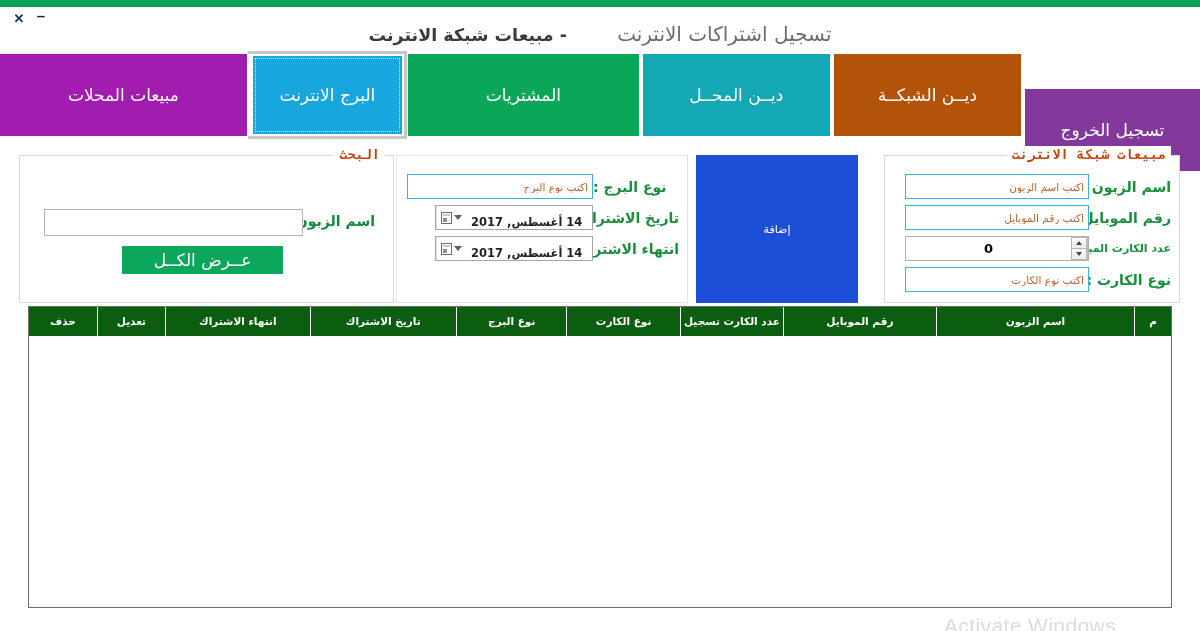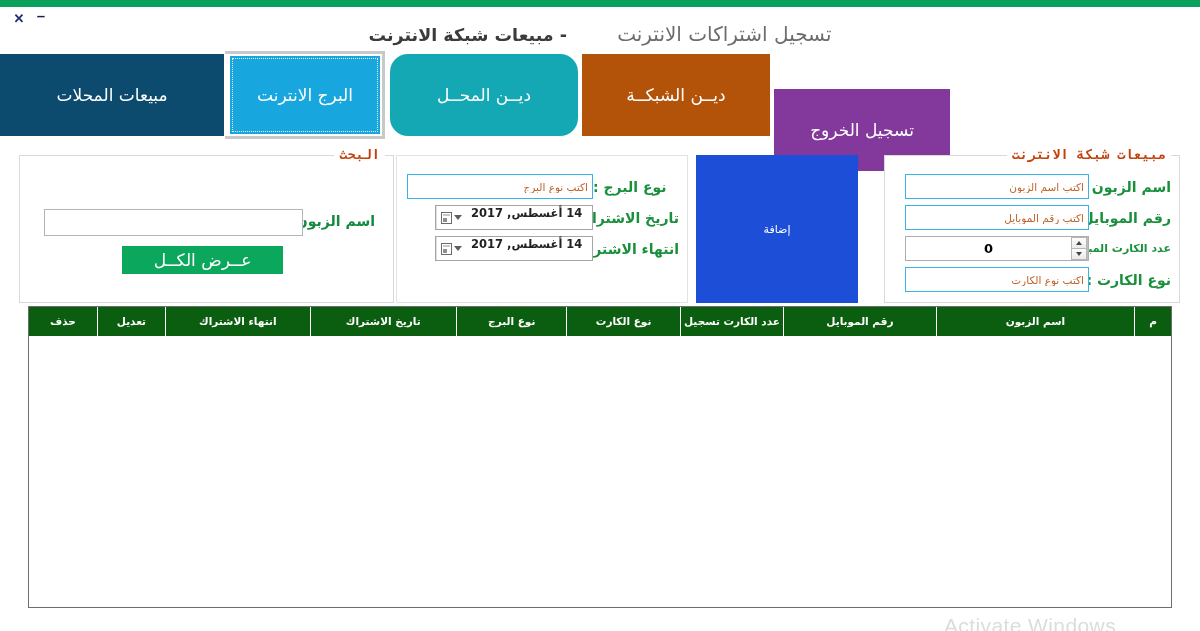--- a/index.html
+++ b/index.html
@@ -160,21 +160,21 @@
   }
   .spin-b:first-child { border-bottom: 0; }
   .arrow-up { width:0;height:0;border-left:3px solid transparent;border-right:3px solid transparent;border-bottom:4px solid #454545; }
   .arrow-dn { width:0;height:0;border-left:3px solid transparent;border-right:3px solid transparent;border-top:4px solid #454545; }
 
   
   .dtp {
     height: 25px;
     border: 1px solid #a6a6a6;
     background: #ffffff;
-    display: flex; flex-direction: row-reverse; align-items: flex-start;
+    display: flex; flex-direction: row-reverse; align-items: flex-end;
     direction: rtl;
     cursor: pointer;
   }
   .dtp-val {
     flex: 1;
     text-align: left;
     direction: rtl;
     font-size: 11.5px; font-weight: bold; color: #222222;
     font-family: "DejaVu Sans", sans-serif;
     padding-left: 5px;
@@ -296,30 +296,33 @@
   <div class="win-controls">
     <div class="win-btn close">✕</div>
     <div class="win-btn min">–</div>
   </div>
 
   <div class="title-wrap">
     <span class="title-light">تسجيل اشتراكات الانترنت</span><span class="title-bold"> - </span><span class="title-bold">مبيعات شبكة الانترنت</span>
   </div>
 
   <div class="navbar" id="navbar">
-      <div class="nav-btn" style="background: #0c4a6e; width: 224px;">
+      <div class="nav-btn" style="background: #a21caf; width: 248px;">
         <span>مبيعات المحلات</span>
       </div>
       <div class="nav-gap"></div>
       <div class="nav-btn sel" style="background: rgb(23, 167, 222); width: 154px;">
         <span>البرج الانترنت</span>
       </div>
       <div class="nav-gap"></div>
+      <div class="nav-btn" style="background: rgb(9, 167, 87); width: 232px;">
+        <span>المشتريات</span>
+      </div>
       <div class="nav-gap"></div>
-      <div class="nav-btn" style="background: rgb(19, 168, 180); width: 188px; border-radius: 18px;">
+      <div class="nav-btn" style="background: rgb(19, 168, 180); width: 188px;">
         <span>ديــن المحــل</span>
       </div>
       <div class="nav-gap"></div>
       <div class="nav-btn" style="background: rgb(179, 83, 9); width: 188px;">
         <span>ديــن الشبكــة</span>
       </div>
       <div class="nav-gap"></div>
       <div class="nav-btn" style="background: rgb(131, 57, 155); width: 176px; margin-top: 35px;">
         <span>تسجيل الخروج</span>
       </div>

